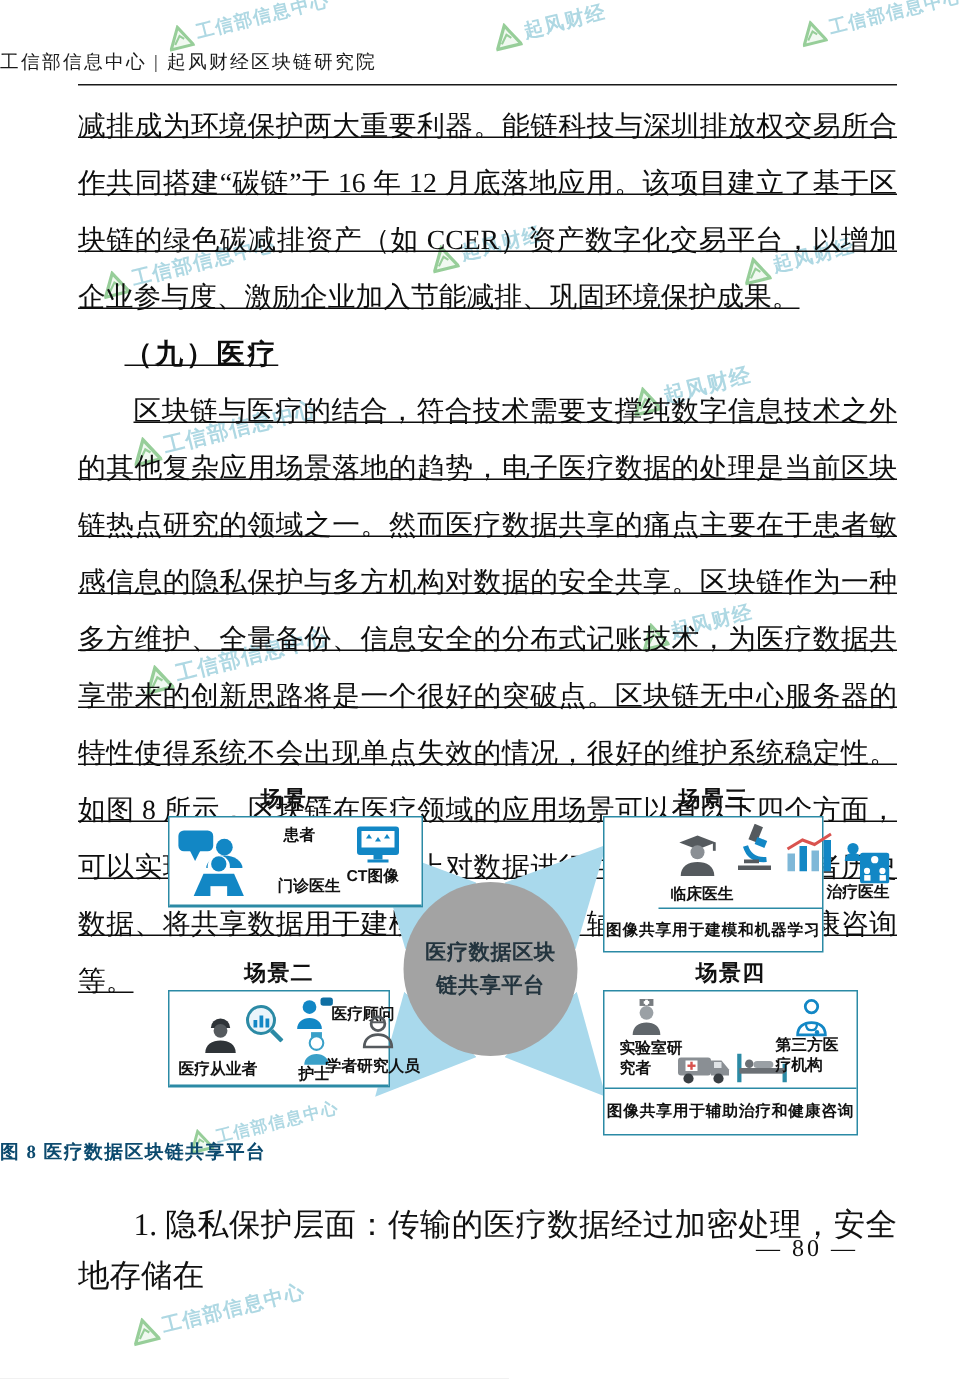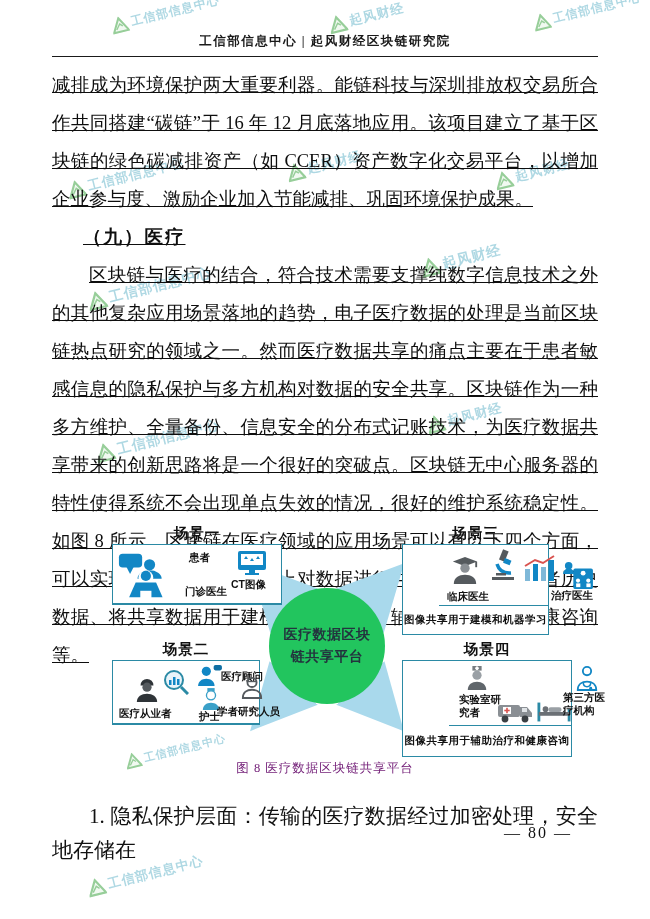--- a/index.html
+++ b/index.html
@@ -10,22 +10,22 @@
   
   .wm-layer{position:absolute;inset:0;z-index:0;}
   .wm{
     position:absolute;display:flex;align-items:center;gap:3px;white-space:nowrap;
     transform:rotate(-14deg);font-family:"Liberation Sans",sans-serif;font-weight:bold;
     opacity:.9;
   }
   .wm span{letter-spacing:1px;}
   
   .header{
-    position:absolute;top:33px;left:0;width:100%;text-align:center;z-index:2;
-    font-size:12.5px;font-weight:bold;letter-spacing:1.5px;color:#1a1a1a;
+    position:absolute;top:33px;left:0;width:100%;z-index:2;
+    font-size:12.5px;font-weight:normal;letter-spacing:1.5px;color:#1a1a1a;
   }
   .rule{position:absolute;top:56px;left:52px;width:546px;border-top:1.6px solid #1a1a1a;z-index:2;}
   
   .bodytext{
     position:absolute;left:52px;top:66px;width:546px;z-index:2;
     font-size:18.5px;line-height:38px;text-align:justify;color:#0e0e0e;text-decoration:underline;
   }
   .bodytext p{margin:0;}
   .p-indent{text-indent:37px;}
   .heading{text-indent:31px;font-weight:600;letter-spacing:2px;}
@@ -36,29 +36,29 @@
   .scene-box{border:1.5px solid #2b8aa5;background:#fff;margin-top:2px;}
   .scene-main{position:relative;border-bottom:1.5px solid #2b8aa5;}
   .scene-caption{display:flex;align-items:center;justify-content:center;font-size:10.5px;font-weight:bold;color:#111;letter-spacing:.5px;}
   .lbl{position:absolute;font-size:10.5px;font-weight:bold;color:#111;white-space:nowrap;line-height:1.25;}
   .lbl.wrap{white-space:normal;}
   .ic{position:absolute;}
   .arrows{position:absolute;left:0;top:0;z-index:0;}
   .scene{z-index:2;padding-left:17px;}
   .circle{
     position:absolute;left:184px;top:64px;width:116px;height:116px;border-radius:50%;
-    background:#22c55e;display:flex;align-items:center;justify-content:center;z-index:1;
+    background:#a3a3a3;display:flex;align-items:center;justify-content:center;z-index:1;
   }
   .circle span{
     display:block;width:92px;text-align:center;font-weight:bold;font-size:14px;
     line-height:1.55;color:#23343e;letter-spacing:.5px;
   }
   .fig-caption{
-    position:absolute;left:0;top:760px;width:100%;text-align:center;z-index:2;
-    font-size:12.5px;font-weight:normal;letter-spacing:1px;color:#701a75;
+    position:absolute;left:0;top:760px;width:100%;text-align:left;z-index:2;
+    font-size:12.5px;font-weight:bold;letter-spacing:1px;color:#0c4a6e;
   }
   .p3{position:absolute;left:52px;top:778px;width:546px;z-index:2;font-size:21px;line-height:34px;text-align:justify;}
   .pagenum{position:absolute;top:824px;right:78px;z-index:2;font-size:16px;letter-spacing:2px;color:#111;}
 </style>
 </head>
 <body>
 
 <div class="page">
 
   <div class="wm-layer">
@@ -281,21 +281,21 @@
             <path d="M2 24c0-6 4.5-9 10-9s10 3 10 9z" fill="none" stroke="#555a5e" stroke-width="2"></path>
           </svg>
           <div class="lbl" style="left:104px;top:44px;">学者研究人员</div>
         </div>
       </div>
     </div>
 
     <div class="scene" style="left:300px;top:116px;width:170px;">
       <div class="scene-title">场景四</div>
       <div class="scene-box">
-        <div class="scene-main" style="height:64px;margin-left:46px;">
+        <div class="scene-main" style="height:64px;">
           <svg class="ic" style="left:16px;top:4px;" width="24" height="26" viewBox="0 0 26 26">
             <rect x="8" y="0" width="10" height="5" fill="#777c80"></rect>
             <rect x="12" y="0.5" width="2" height="4" fill="#ffffff"></rect>
               <rect x="11" y="1.5" width="4" height="2" fill="#ffffff"></rect>
             <circle cx="13" cy="10" r="5" fill="#9aa0a5"></circle>
             <path d="M3 26c0-6 4.5-9 10-9s10 3 10 9z" fill="#60666b"></path>
           </svg>
           <div class="lbl wrap" style="left:10px;top:32px;width:46px;">实验室研究者</div>
           <svg class="ic" style="left:48px;top:38px;" width="36" height="24" viewBox="0 0 36 24">
             <rect x="1" y="6" width="22" height="12" rx="2" fill="#8a8f94"></rect>

